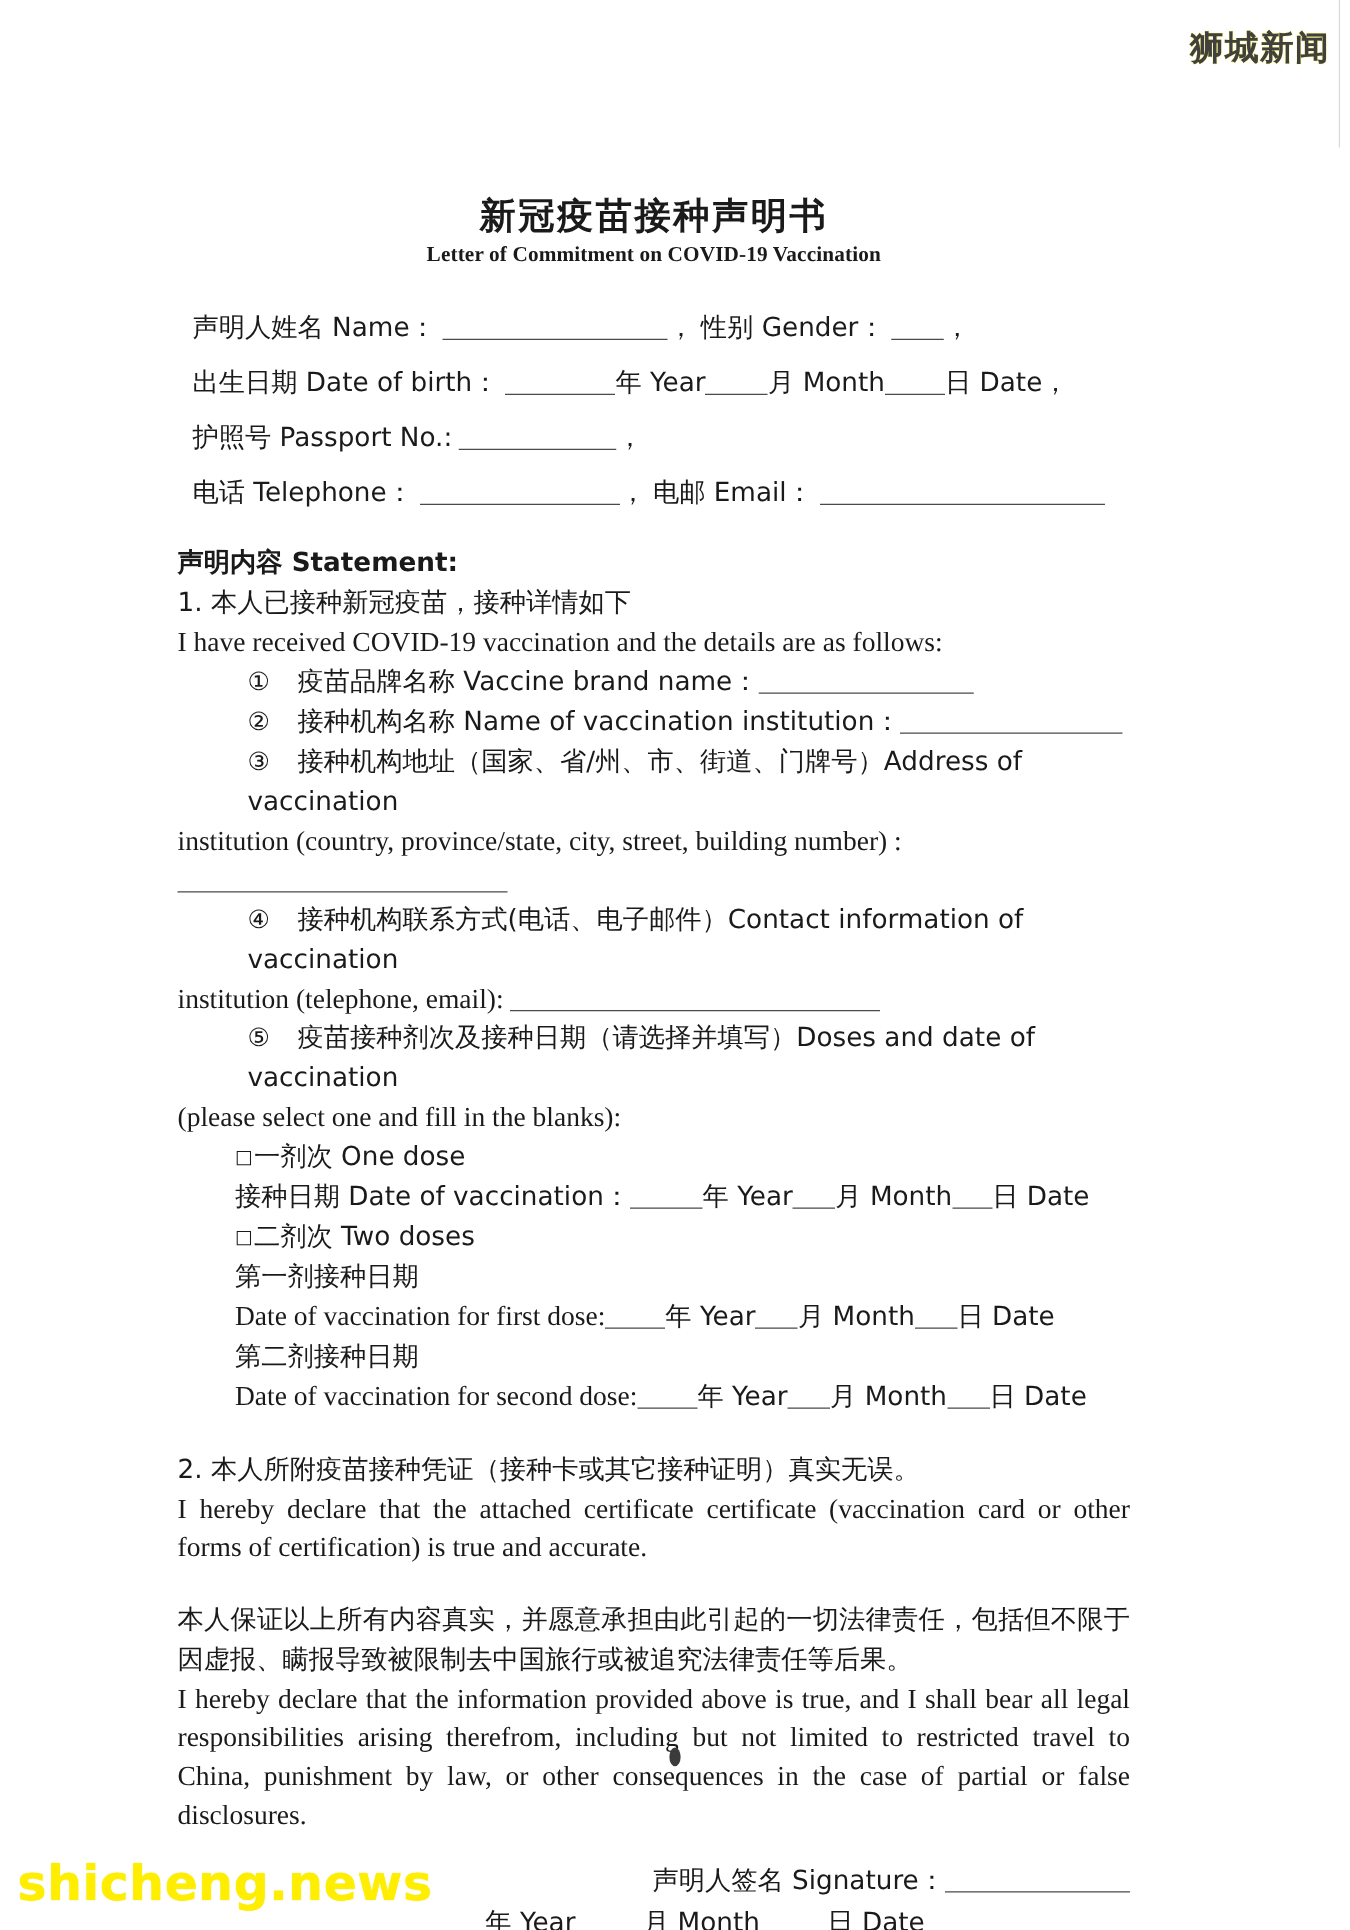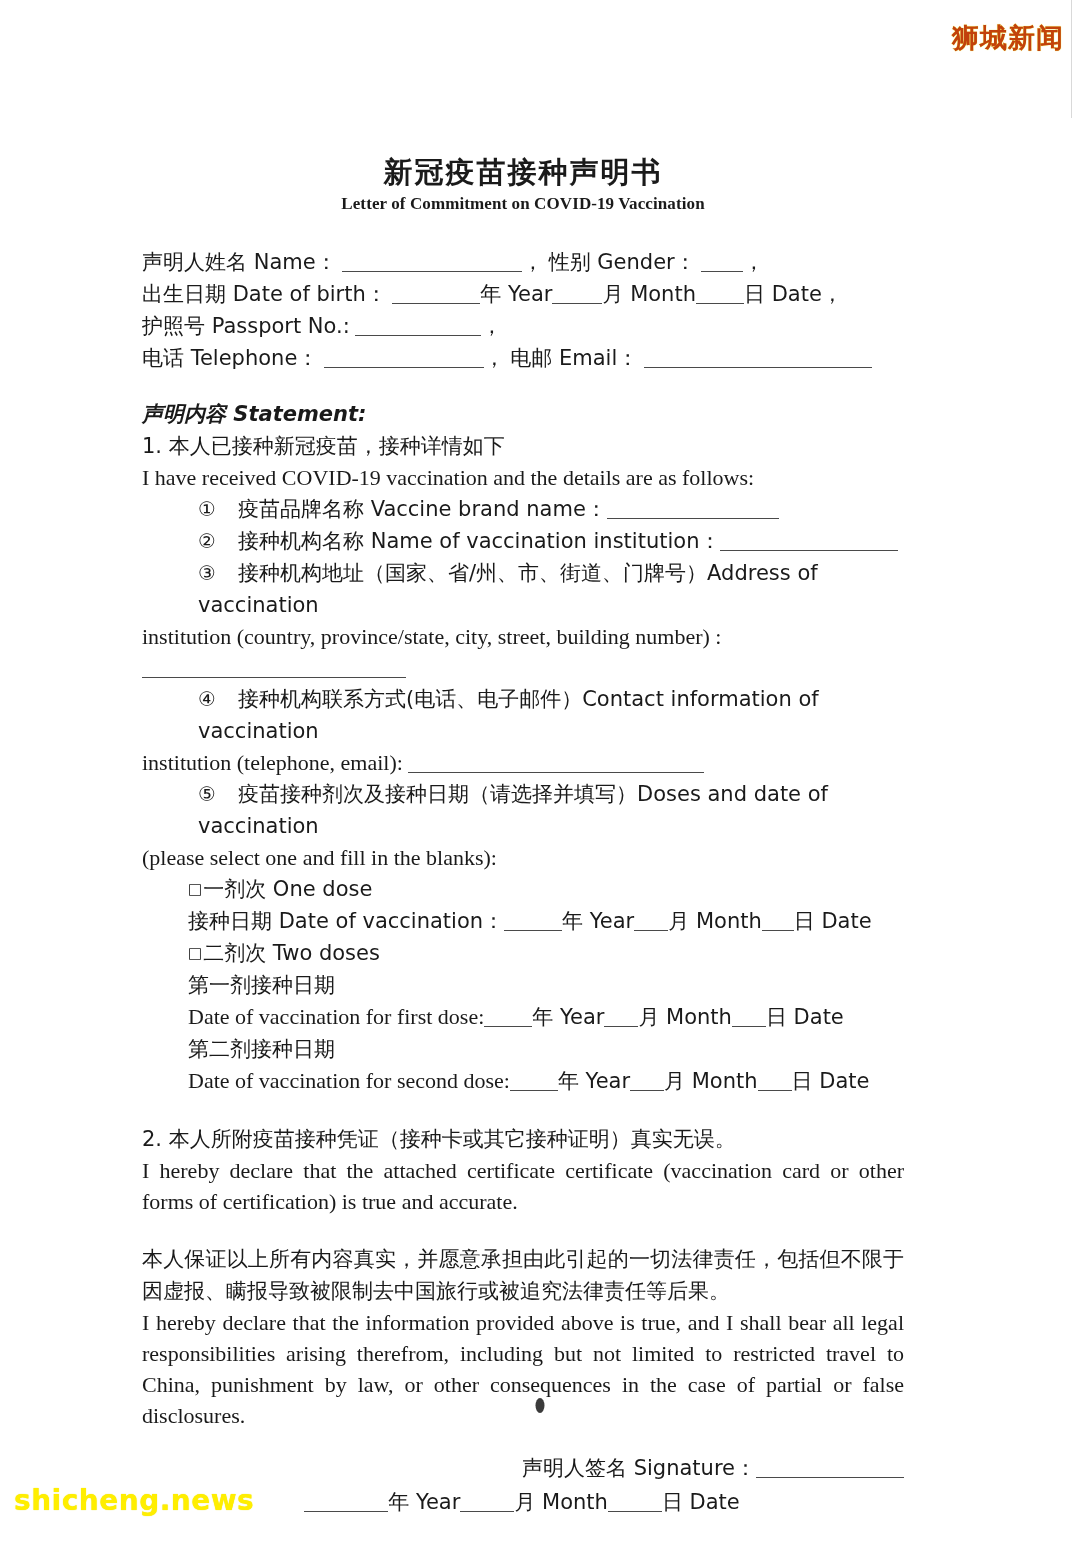--- a/index.html
+++ b/index.html
@@ -33,31 +33,31 @@
   }
 
   
   #wm-top {
     position: absolute;
     top: 20px;
     right: 16px;
     font-family: "DejaVu Sans", sans-serif;
     font-size: 27px;
     font-weight: 700;
-    color: #c2410c;
+    color: #404040;
     letter-spacing: 1px;
     text-shadow: 0 0 1px #e8e000;
     white-space: nowrap;
   }
   #wm-bottom {
     position: absolute;
     left: 14px;
-    bottom: 27px;
-    font-family: "DejaVu Sans", sans-serif;
-    font-size: 28px;
+    bottom: 14px;
+    font-family: "DejaVu Sans", sans-serif;
+    font-size: 39px;
     font-weight: 600;
     color: #ffee00;
     letter-spacing: 0.5px;
     text-shadow: 0 0 1px #e8e000;
     white-space: nowrap;
   }
 
   
   #doc {
     position: absolute;
@@ -79,21 +79,21 @@
     text-align: center;
     font-size: 17px;
     font-weight: 700;
     letter-spacing: 0.1px;
     margin: 0 0 32px 0;
   }
 
   .line {
     font-size: 22px;
     line-height: 31px;
-    margin: 0;
+    margin: 12px;
     white-space: nowrap;
   }
   .para {
     font-size: 22px;
     line-height: 31px;
     margin: 0;
   }
   .para-just {
     text-align: justify;
     text-align-last: left;
@@ -107,21 +107,20 @@
     border-bottom: 1.6px solid #4a4a4a;
     vertical-align: -3px;
     height: 17px;
   }
 
   .section-head {
     font-size: 22px;
     line-height: 31px;
     margin: 24px 0 0 0;
     font-weight: 700;
-    font-style: italic;
   }
   .section-head .cn { font-weight: 700; }
 
   .indent-1 { padding-left: 56px; }
   .indent-2 { padding-left: 46px; }
   .circ {
     font-family: "DejaVu Sans", sans-serif;
     font-size: 20px;
     display: inline-block;
     width: 40px;

